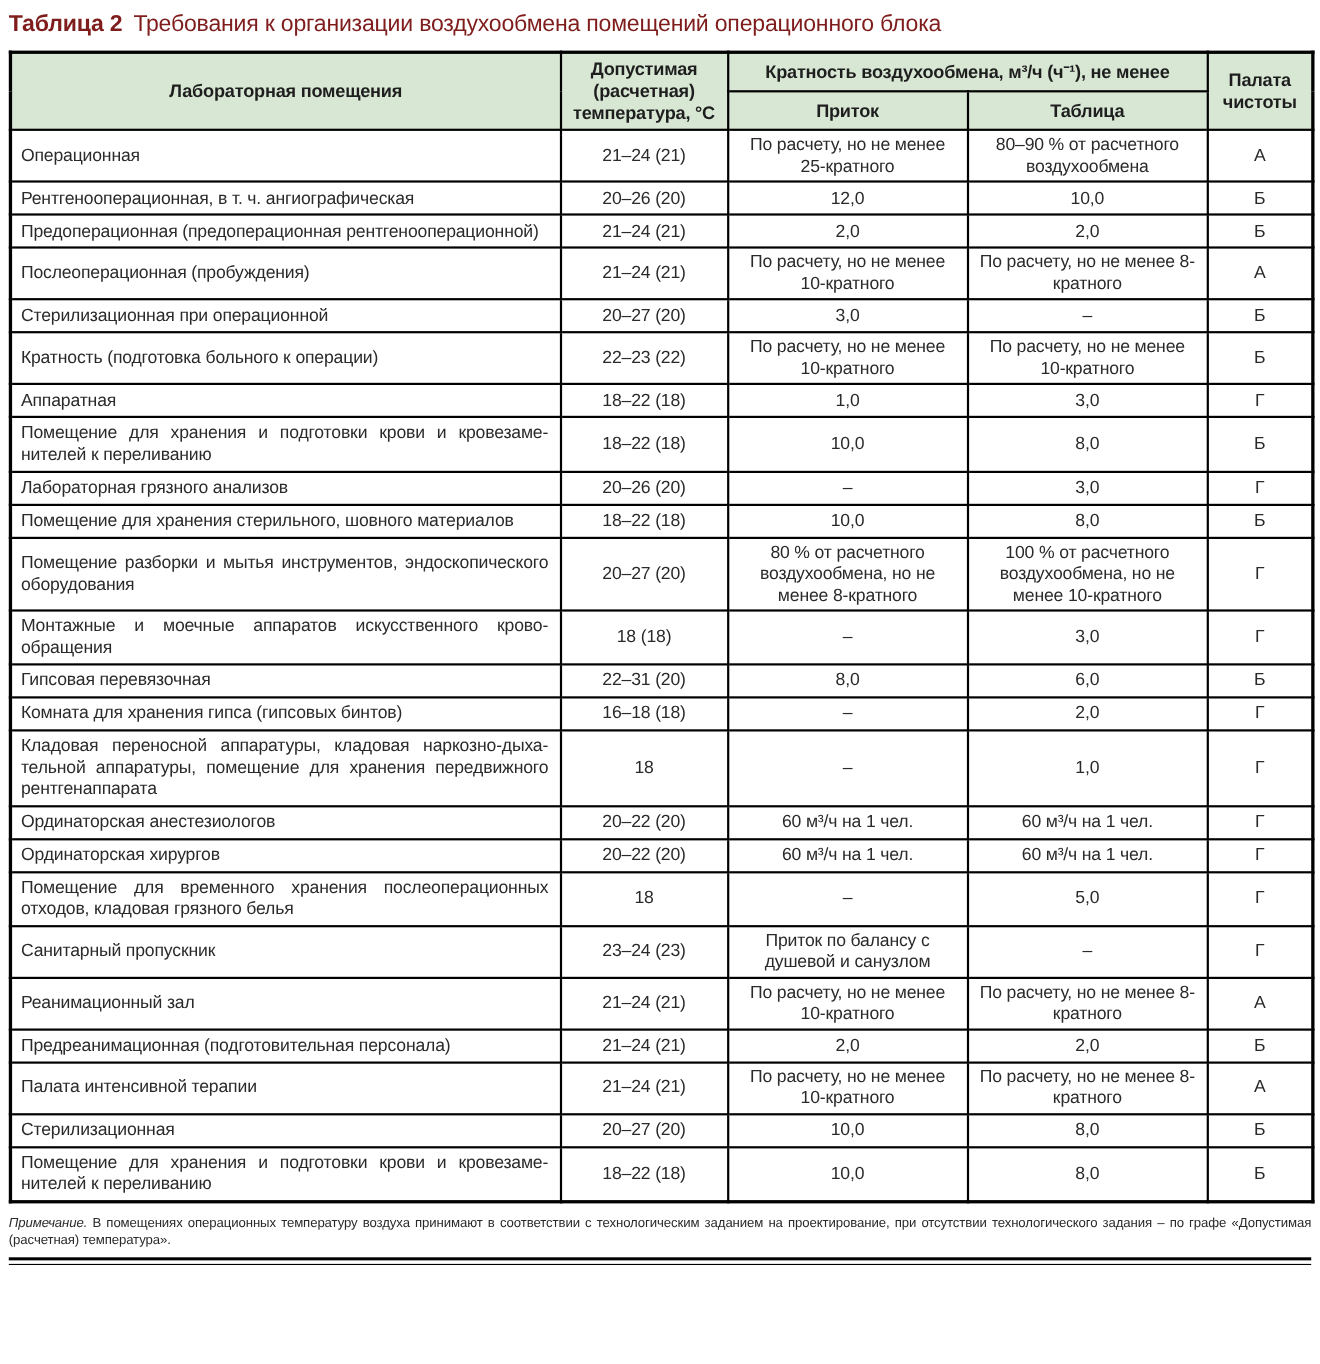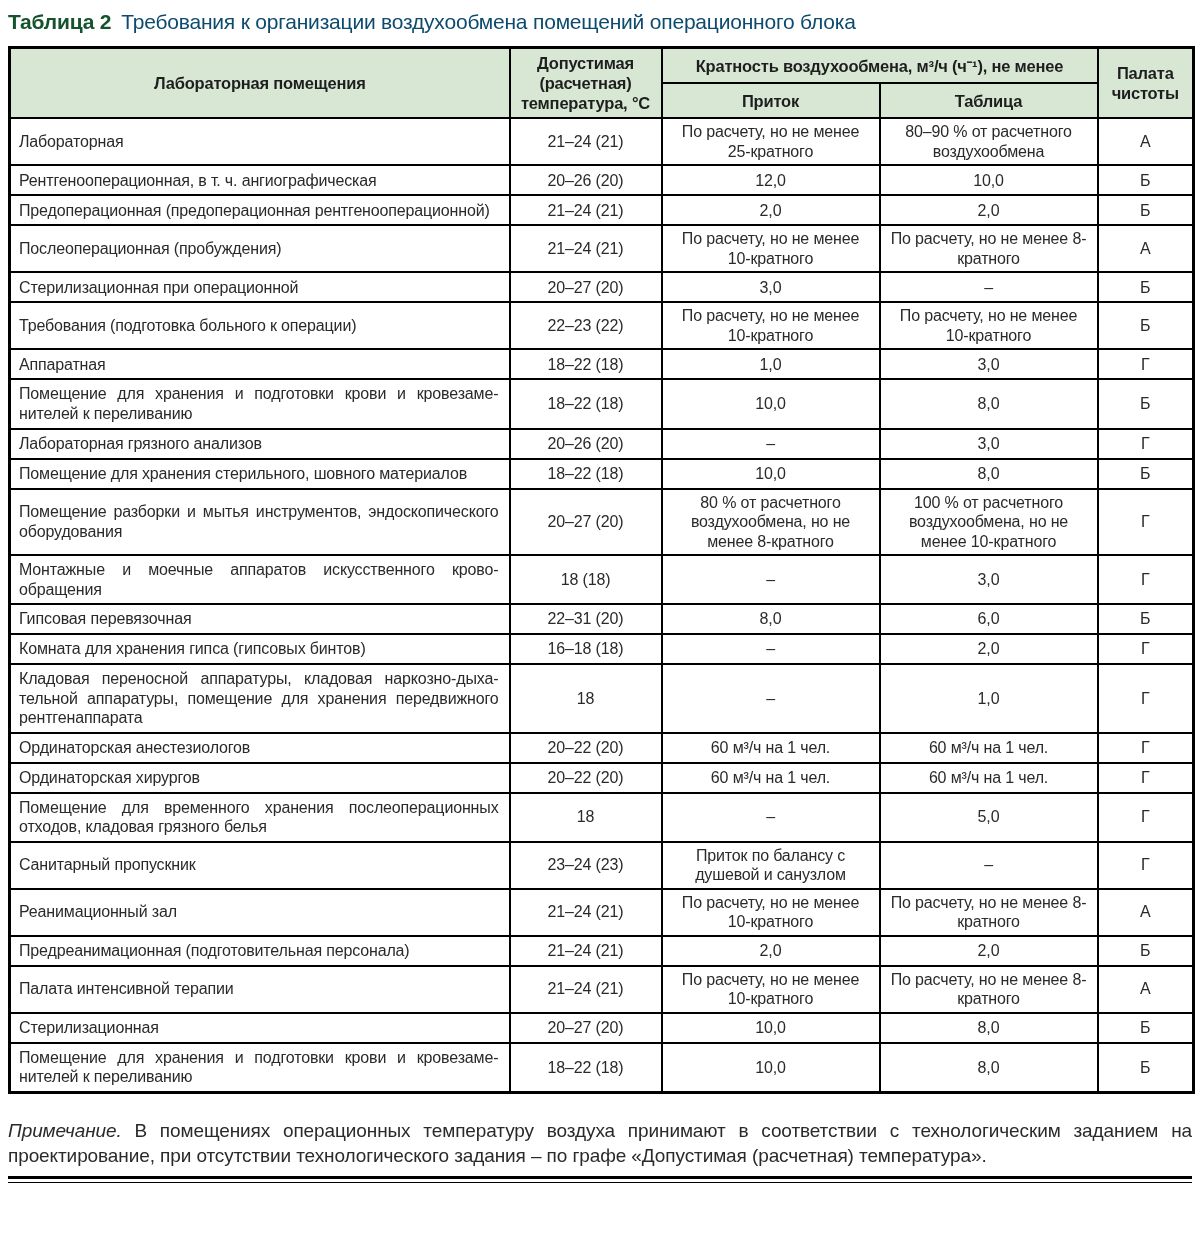--- a/index.html
+++ b/index.html
@@ -14,25 +14,25 @@
   }
   .page { padding: 6px 8px 0 8px; }
 
   
   .title-line {
     font-size: 21px;
     margin: 4px 0 12px 0;
     letter-spacing: -0.2px;
   }
   .title-label {
-    color: #14532d;
+    color: #7f1d1d;
     font-weight: bold;
     margin-right: 10px;
   }
-  .title-text { color: #0c4a6e; font-weight: 400; }
+  .title-text { color: #7f1d1d; font-weight: 400; }
 
   
   table.main {
     width: 1184px;
     border-collapse: collapse;
     table-layout: fixed;
     border: 3px solid #000;
   }
   th, td {
     border: 2px solid #000;
@@ -49,22 +49,22 @@
     padding: 4px 6px;
   }
   td { font-size: 16px; letter-spacing: -0.15px; color: #2a2a2a; }
   td.name { text-align: justify; padding: 4px 10px 4px 8px; }
   td.num  { text-align: center; }
   tr.data-row { height: 30px; }
 
   
   .notes {
     width: 1184px;
-    margin-top: 24px;
-    font-size: 19px;
+    margin-top: 10px;
+    font-size: 12px;
     line-height: 1.32;
     text-align: justify;
     color: #2a2a2a;
     letter-spacing: -0.1px;
   }
   .notes p { margin: 0 0 2px 0; }
   .note-label { font-style: italic; }
 
   
   .bottom-rule { width: 1184px; margin-top: 8px; }
@@ -96,21 +96,21 @@
         <th colspan="2">Кратность воздухообмена, м³/ч (ч⁻¹), не менее</th>
         <th rowspan="2">Палата чистоты</th>
       </tr>
       <tr>
         <th>Приток</th>
         <th>Таблица</th>
       </tr>
     </thead>
     <tbody>
         <tr class="data-row">
-          <td class="name">Лабораторная</td>
+          <td class="name">Операционная</td>
           <td class="num">21–24 (21)</td>
           <td class="num">По расчету, но не менее 25-кратного</td>
           <td class="num">80–90 % от расчетного воздухообмена</td>
           <td class="num">А</td>
         </tr>
         <tr class="data-row">
           <td class="name">Рентгенооперационная, в т. ч. ангиографическая</td>
           <td class="num">20–26 (20)</td>
           <td class="num">12,0</td>
           <td class="num">10,0</td>
@@ -131,21 +131,21 @@
           <td class="num">А</td>
         </tr>
         <tr class="data-row">
           <td class="name">Стерилизационная при операционной</td>
           <td class="num">20–27 (20)</td>
           <td class="num">3,0</td>
           <td class="num">–</td>
           <td class="num">Б</td>
         </tr>
         <tr class="data-row">
-          <td class="name">Требования (подготовка больного к операции)</td>
+          <td class="name">Кратность (подготовка больного к операции)</td>
           <td class="num">22–23 (22)</td>
           <td class="num">По расчету, но не менее 10-кратного</td>
           <td class="num">По расчету, но не менее 10-кратного</td>
           <td class="num">Б</td>
         </tr>
         <tr class="data-row">
           <td class="name">Аппаратная</td>
           <td class="num">18–22 (18)</td>
           <td class="num">1,0</td>
           <td class="num">3,0</td>

